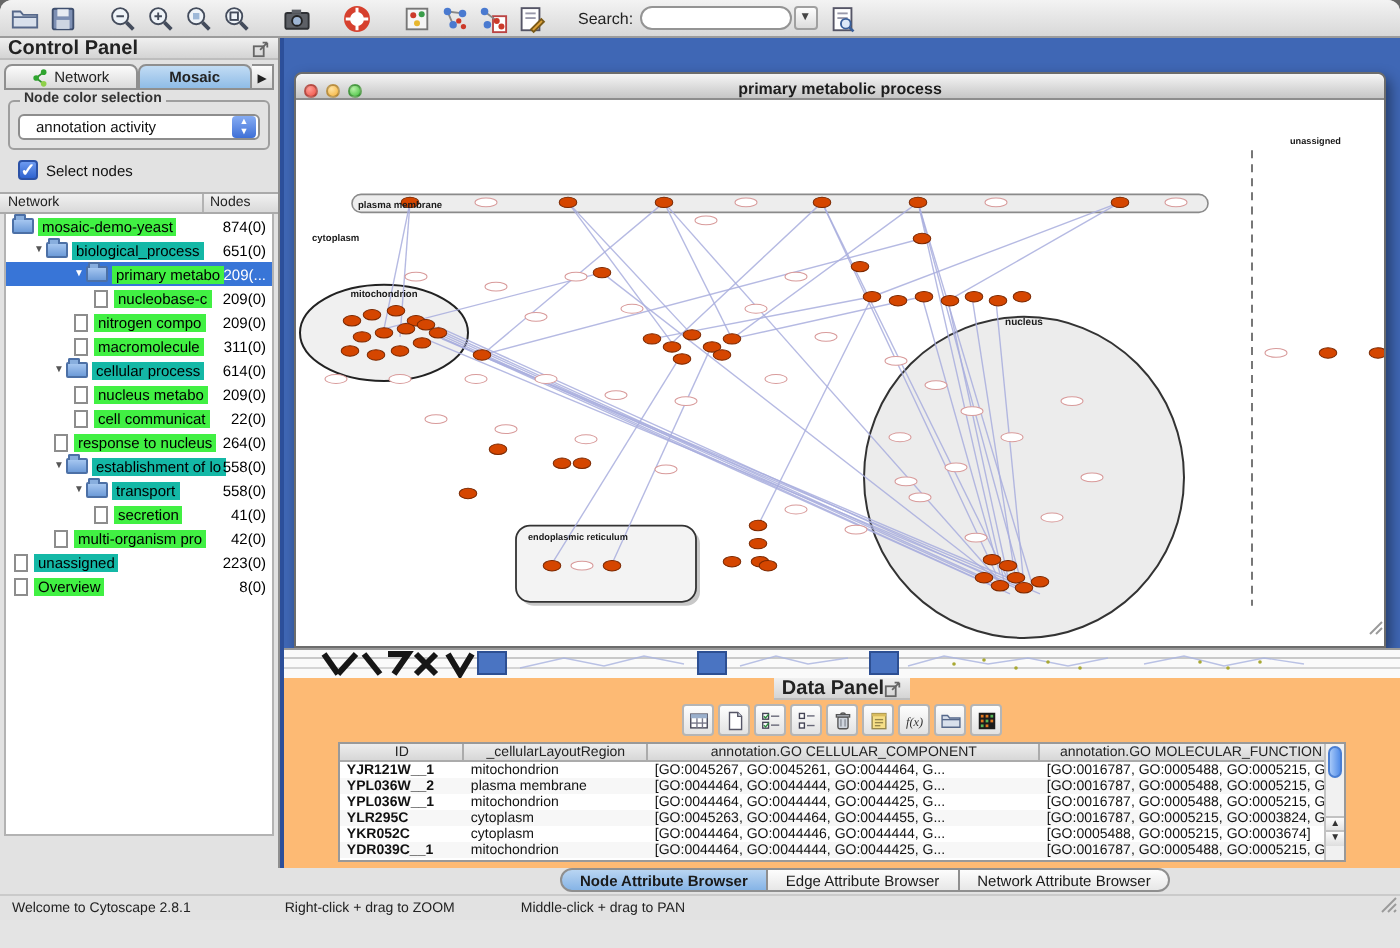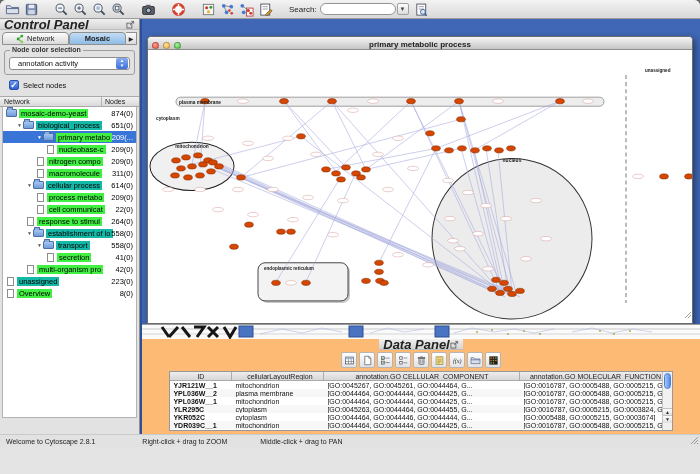--- a/index.html
+++ b/index.html
@@ -24,22 +24,22 @@
   .slabel{font-size:8px;color:#222;margin:0 3px 0 3px;}
   .sinput{width:76px;height:12px;border:1px solid #949494;border-radius:6px;font-size:8px;
           padding:0 5px;outline:none;background:#fff;font-family:"Liberation Sans",sans-serif;}
   .sdrop{width:12px;height:12px;margin-left:1px;border:1px solid #a0a0a0;border-radius:2px;
          background:linear-gradient(#fdfdfd,#dcdcdc);font-size:6px;color:#444;display:flex;
          align-items:center;justify-content:center;}
   
   .content{display:flex;height:415px;}
   .cpanel{width:140px;background:#e2e2e2;border-right:1px solid #8f8f8f;display:flex;flex-direction:column;}
   .phead{height:11px;display:flex;align-items:center;justify-content:space-between;padding:0 4px;
-         font-size:13px;font-weight:bold;color:#222;background:linear-gradient(#f0f0f0,#d4d4d4);
-         border-bottom:1px solid #bdbdbd;flex:none;font-style:italic;}
+         font-size:10px;font-weight:bold;color:#222;background:linear-gradient(#f0f0f0,#d4d4d4);
+         border-bottom:1px solid #bdbdbd;flex:none;}
   .floatic{width:9px;height:9px;display:inline-flex;}
   .cp-tabs{display:flex;align-items:flex-end;height:15px;padding:1px 2px 0;flex:none;}
   .cp-tab{display:flex;align-items:center;justify-content:center;gap:2px;height:13px;font-size:7.5px;
           border:1px solid #8f8f8f;border-radius:4px 4px 0 0;background:linear-gradient(#fbfbfb,#dadada);
           color:#222;padding:0 4px;}
   .cp-tab.t-net{flex:1.2;}
   .cp-tab.t-mos{flex:1;}
   .cp-tab.sel{background:linear-gradient(#c2dcf4,#8fbce7);font-weight:bold;}
   .cp-arrow{width:11px;height:13px;border:1px solid #8f8f8f;border-left:none;display:flex;align-items:center;
             justify-content:center;font-size:6px;color:#222;background:linear-gradient(#fbfbfb,#dadada);}
@@ -351,33 +351,33 @@
           <div class="trow">
             <span style="width: 23px; flex: 0 0 auto;"></span>
             <span class="arr">▼</span>
             <span class="fi"></span>
             <span class="tlabel hl-red">cellular process</span>
             <span class="tnum">614(0)</span>
           </div>
           <div class="trow">
             <span style="width: 33px; flex: 0 0 auto;"></span>
             <span class="pg"></span>
-            <span class="tlabel hl-green">process metabo</span>
+            <span class="tlabel hl-green">nucleus metabo</span>
             <span class="tnum">209(0)</span>
           </div>
           <div class="trow">
             <span style="width: 33px; flex: 0 0 auto;"></span>
             <span class="pg"></span>
             <span class="tlabel hl-green">cell communicat</span>
             <span class="tnum">22(0)</span>
           </div>
           <div class="trow">
             <span style="width: 23px; flex: 0 0 auto;"></span>
             <span class="pg"></span>
-            <span class="tlabel hl-green">response to stimul</span>
+            <span class="tlabel hl-green">response to nucleus</span>
             <span class="tnum">264(0)</span>
           </div>
           <div class="trow">
             <span style="width: 23px; flex: 0 0 auto;"></span>
             <span class="arr">▼</span>
             <span class="fi"></span>
             <span class="tlabel hl-red">establishment of lo</span>
             <span class="tnum">558(0)</span>
           </div>
           <div class="trow">
@@ -773,20 +773,27 @@
             <div class="vsb">
             <div class="vthumb"></div>
             <div class="varr up">▲</div>
             <div class="varr dn">▼</div>
           </div>
         </div>
       </div>
     </div>
   </div>
 
+  <div class="pillsrow">
+    <div id="pills">
+        <span class="pill sel">Node Attribute Browser</span>
+        <span class="pill">Edge Attribute Browser</span>
+        <span class="pill">Network Attribute Browser</span>
+      </div>
+  </div>
 
   <div class="statusbar">
     <span>Welcome to Cytoscape 2.8.1</span>
     <span>Right-click + drag to ZOOM</span>
     <span>Middle-click + drag to PAN</span>
     <span class="appgrip">
       <svg width="10" height="10" viewBox="0 0 10 10">
           <g stroke="#9a9a9a">
             <line x1="9" y1="2" x2="2" y2="9"></line>
             <line x1="9" y1="5" x2="5" y2="9"></line>

